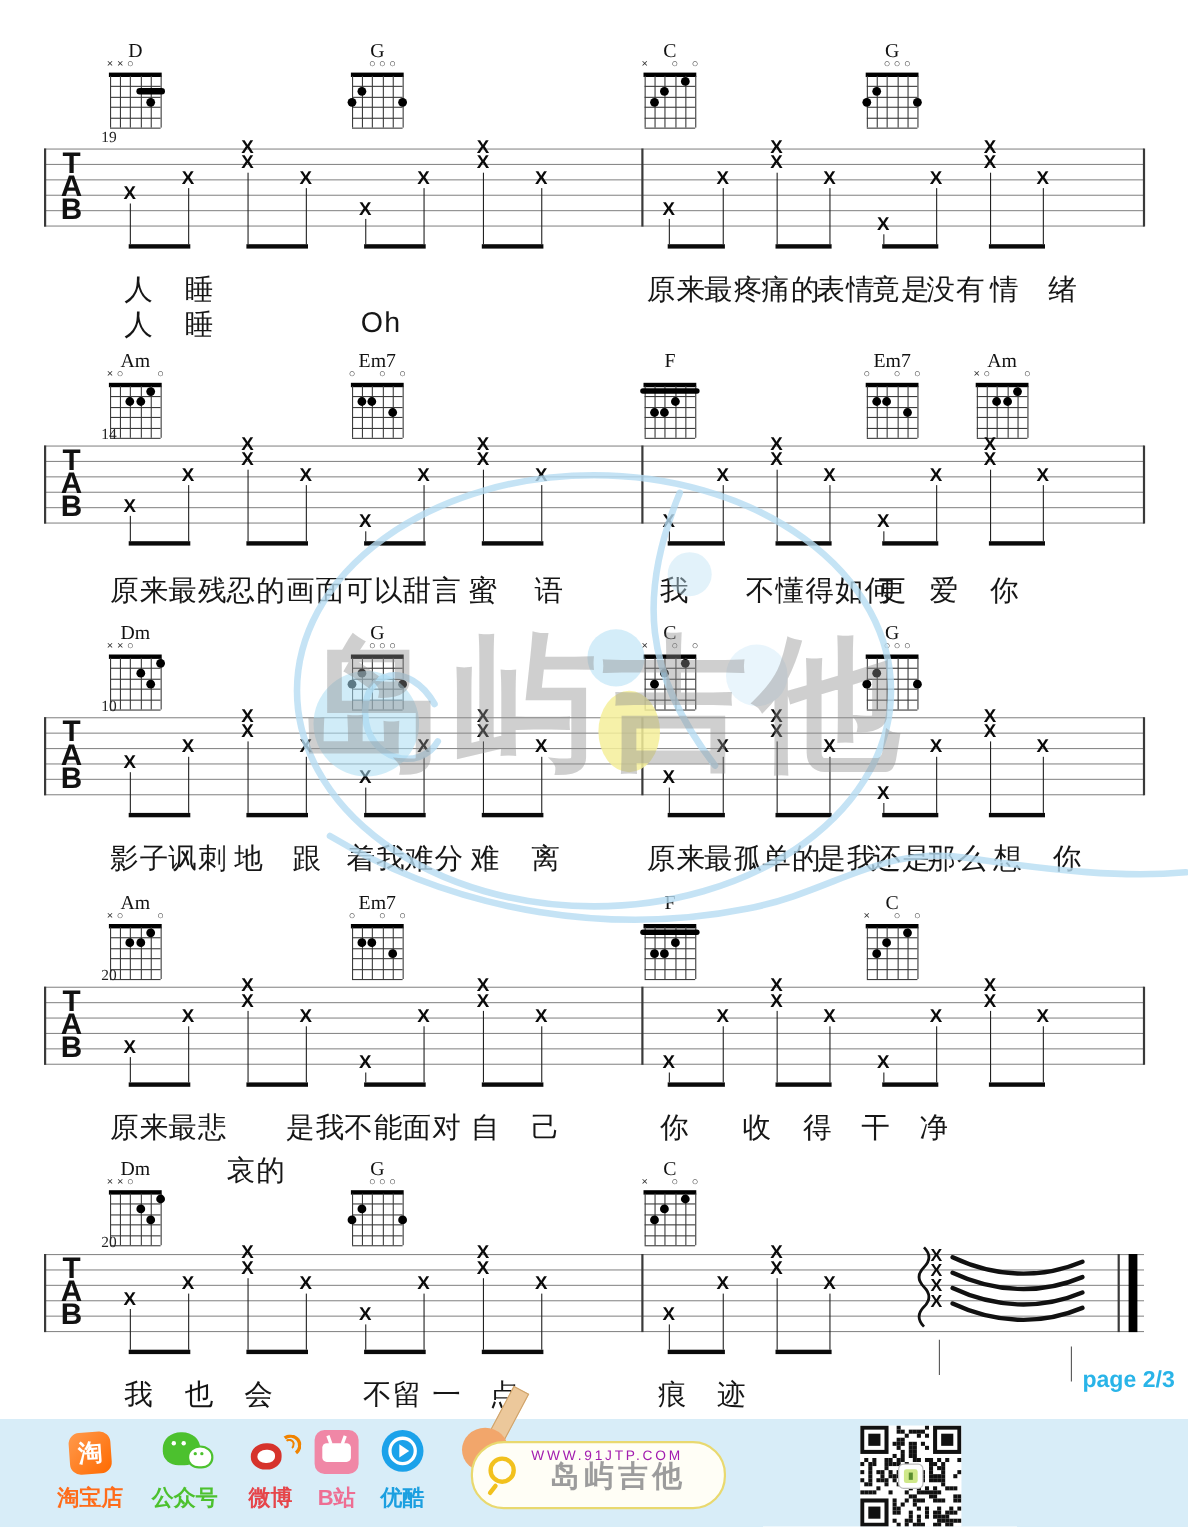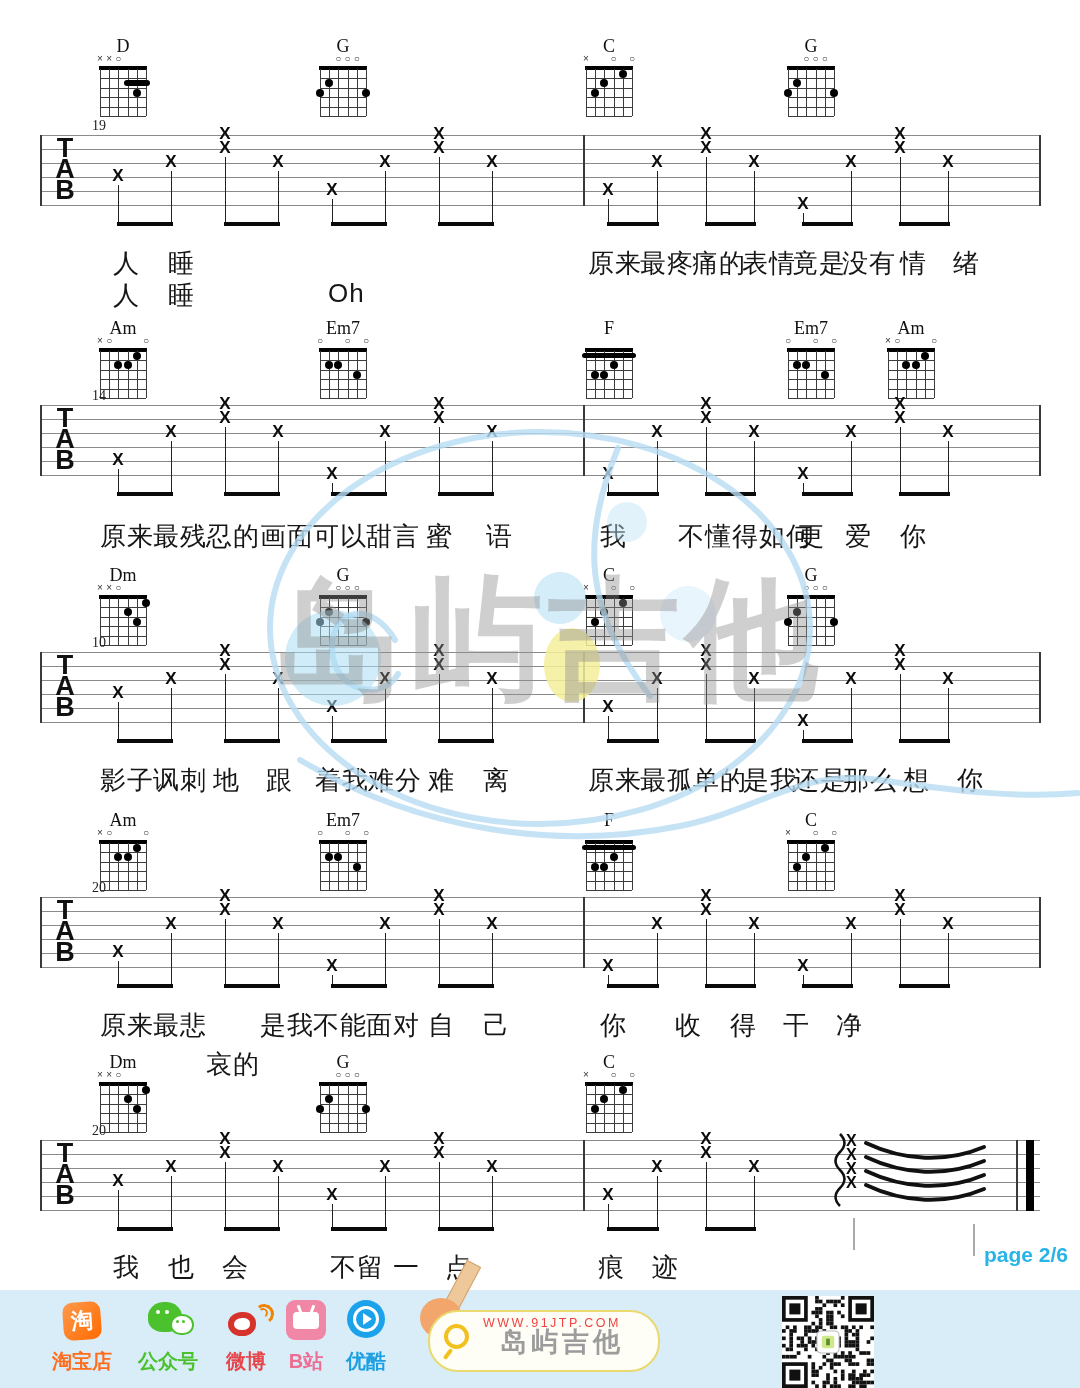--- a/index.html
+++ b/index.html
@@ -21,21 +21,21 @@
   .nut{position:absolute;left:-1px;top:0;width:48px;height:3.5px;background:#000;}
   .dot{position:absolute;width:8px;height:8px;border-radius:50%;background:#000;}
   .cbarre{position:absolute;height:5.5px;border-radius:3px;background:#000;}
   .lyr{position:absolute;font-size:26px;font-weight:500;color:#161616;white-space:nowrap;letter-spacing:1px;}
   .page-label{position:absolute;left:984px;top:1243px;font-size:21px;color:#29b4e8;font-weight:bold;}
   .wm-text{position:absolute;left:272px;top:552px;font-size:132px;color:#8f8f8f;opacity:.42;
            letter-spacing:6px;white-space:nowrap;font-weight:bold;z-index:5;pointer-events:none;}
   .footer{position:absolute;left:0;top:1290px;width:1080px;height:98px;background:#d8edf8;}
   .soc-label{position:absolute;font-size:20px;font-weight:bold;white-space:nowrap;transform:translateX(-50%);}
   .brand{position:absolute;left:483px;top:1276px;font-size:34px;font-weight:bold;color:#8a8a8a;letter-spacing:2px;z-index:3;}
-  .domain{position:absolute;left:483px;top:1316px;font-size:12.5px;color:#ef4444;letter-spacing:2.5px;z-index:4;}
+  .domain{position:absolute;left:483px;top:1316px;font-size:12.5px;color:#a21caf;letter-spacing:2.5px;z-index:4;}
   .pill{position:absolute;left:428px;top:1310px;width:228px;height:58px;background:#fffef6;border:2px solid #e9d96f;border-radius:30px;z-index:2;}
   .pill-text{position:absolute;left:500px;top:1324px;font-size:27px;font-weight:bold;color:#9c9c9c;letter-spacing:4px;z-index:3;}
   .mag-ring{position:absolute;left:444px;top:1324px;width:17px;height:17px;border:4.5px solid #f2c11d;border-radius:50%;z-index:3;}
   .mag-handle{position:absolute;left:446px;top:1348px;width:4px;height:12px;background:#f2c11d;border-radius:2px;transform:rotate(38deg);z-index:3;}
   .guitar-circle{position:absolute;left:420px;top:1298px;width:42px;height:40px;border-radius:50%;background:#f2a66b;z-index:1;}
   .guitar-neck{position:absolute;left:452px;top:1260px;width:14px;height:58px;background:#ecc89b;border:1px solid #cfa36a;transform:rotate(28deg);z-index:1;}
   .info-panel{position:absolute;left:886px;top:1296px;width:148px;height:92px;background:#fdfdfd;border-radius:8px;z-index:2;}
   .info-line{width:100%;text-align:center;font-size:19px;color:#3d3d3d;font-weight:500;margin-top:7px;letter-spacing:1px;}
   .qr-wrap{position:absolute;left:782px;top:1296px;width:92px;height:92px;background:#fff;z-index:2;}
   svg{display:block;}
@@ -824,21 +824,21 @@
       <div class="lyr" style="left: 113px; top: 1250px;">我</div>
       <div class="lyr" style="left: 168px; top: 1250px;">也</div>
       <div class="lyr" style="left: 222px; top: 1250px;">会</div>
       <div class="lyr" style="left: 330px; top: 1250px;">不留</div>
       <div class="lyr" style="left: 393px; top: 1250px;">一</div>
       <div class="lyr" style="left: 445px; top: 1250px;">点</div>
       <div class="lyr" style="left: 598px; top: 1250px;">痕</div>
       <div class="lyr" style="left: 652px; top: 1250px;">迹</div>
     </div>
 
-  <div class="page-label">page 2/6</div>
+  <div class="page-label">page 2/3</div>
 
   <div class="footer">
     <div id="socials">
         <div style="position: absolute; left: 0px; top: 0px;"></div>
         <div style="position: absolute; left: 63px; top: 12px; width: 38px; height: 38px; border-radius: 10px; background: linear-gradient(135deg, rgb(255, 154, 77), rgb(255, 106, 0)); color: rgb(255, 255, 255); font-weight: bold; font-size: 22px; text-align: center; line-height: 38px; transform: rotate(-4deg);">淘</div>
         <div class="soc-label" style="left: 82px; top: 58px; color: rgb(255, 108, 26);">淘宝店</div>
         <div style="position: absolute; left: 0px; top: 0px;"></div>
         <div style="position: absolute; left: 148px; top: 12px; width: 34px; height: 30px; border-radius: 48% 48% 42% 42%; background: rgb(76, 193, 46);"></div>
         <div style="position: absolute; left: 156px; top: 20px; width: 4px; height: 4px; border-radius: 50%; background: rgb(255, 255, 255);"></div>
         <div style="position: absolute; left: 165px; top: 20px; width: 4px; height: 4px; border-radius: 50%; background: rgb(255, 255, 255);"></div>

